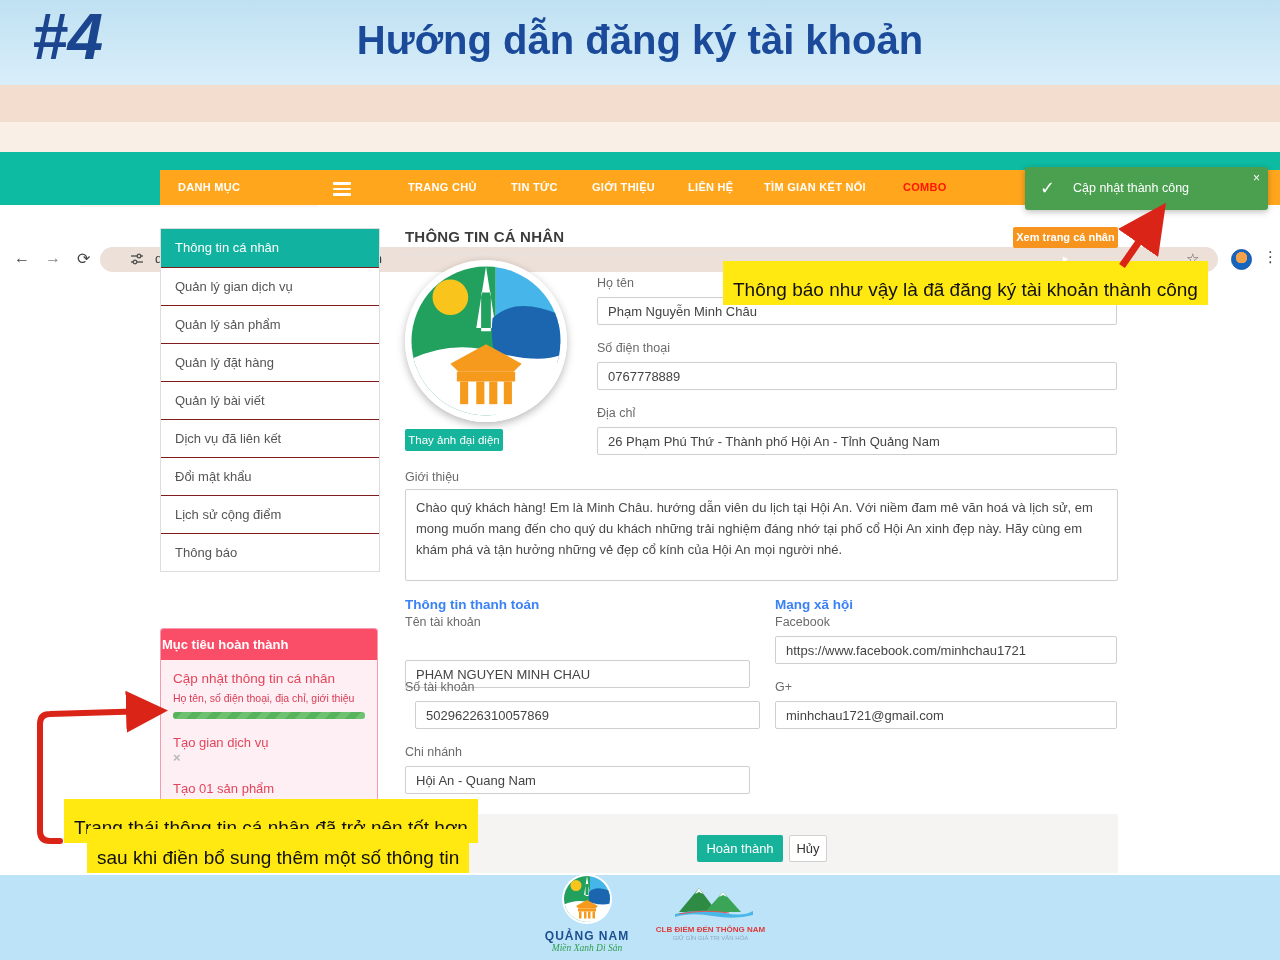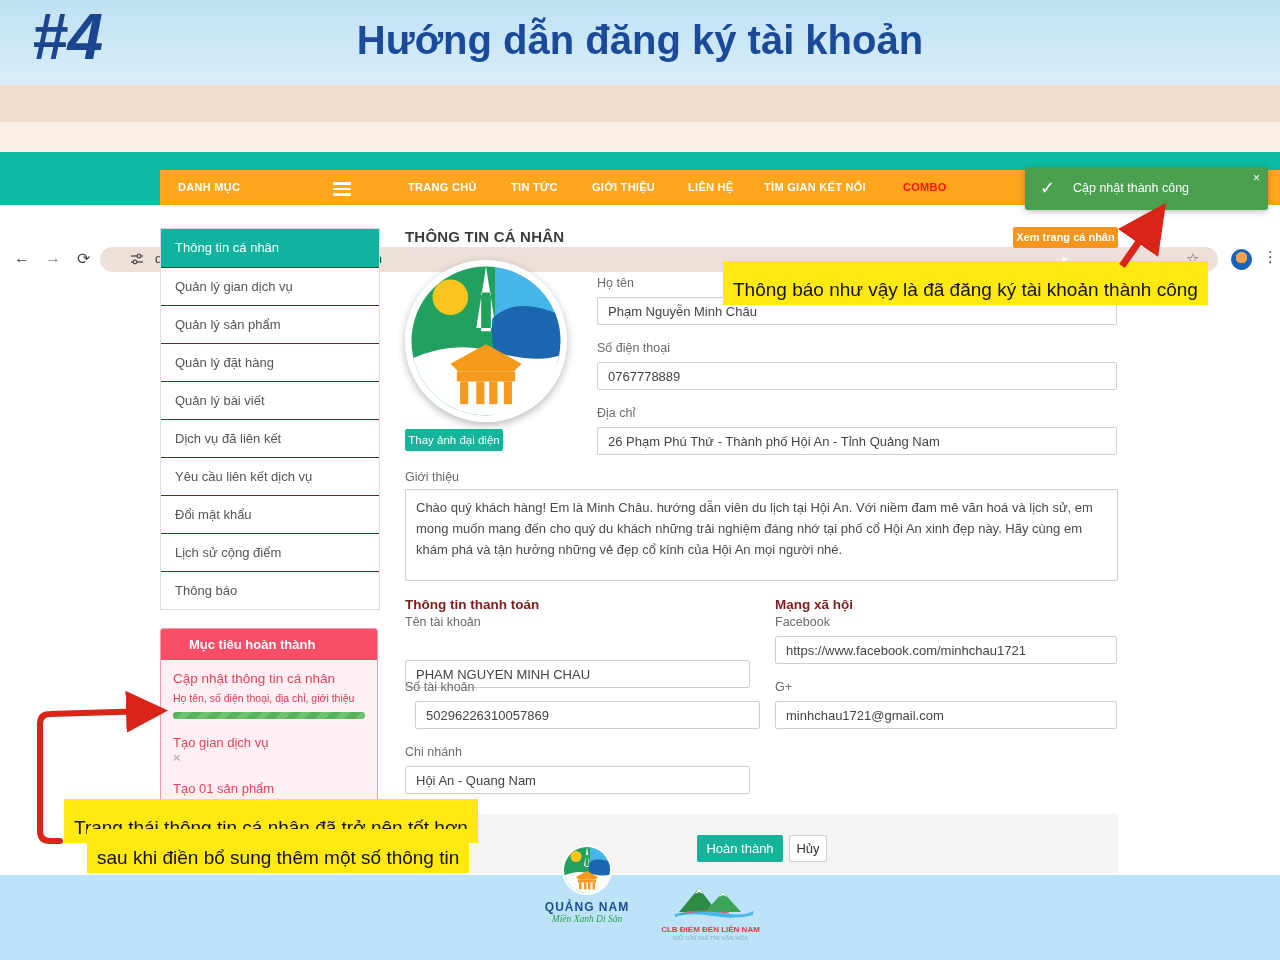--- a/index.html
+++ b/index.html
@@ -49,55 +49,55 @@
   .toast-close { right:8px; top:4px; color:#fff; font-size:12px; }
 
   
   .side { left:160px; top:228px; width:220px; border:1px solid #ddd; background:#fff; }
   .side-item { height:38px; line-height:37px; padding-left:14px; font-size:13px; color:#555; border-top:1px solid #7f1d1d; background:#fff; }
   .side-item:first-child { border-top:none; }
   .side-item.active { background:#12b2a0; color:#fff; }
 
   
   .goals { left:160px; top:628px; width:218px; background:#fdeff3; border:1px solid #f59cb0; border-radius:3px; padding-bottom:12px; }
-  .goals-h { height:31px; line-height:31px; background:#fa4d68; color:#fff; font-size:13px; font-weight:700; padding-left:28px; border-radius:2px 2px 0 0; }
+  .goals-h { height:31px; line-height:31px; background:#fa4d68; color:#fff; font-size:13px; font-weight:700; padding-left:1px; border-radius:2px 2px 0 0; }
   .goal-t { margin:11px 12px 0; color:#e4455c; font-size:13.5px; }
   .goal-d { margin:6px 12px 0; color:#d93b55; font-size:10.5px; }
   .goal-bar { margin:8px 12px 0; height:7px; border-radius:3px;
     background:repeating-linear-gradient(135deg,#58b35d 0 7px,#6ec170 7px 14px); }
   .goal-row { margin:16px 12px 0; color:#e4455c; font-size:13px; display:flex; justify-content:space-between;flex-direction:column; }
   .goal-x { color:#b9b9b9; font-size:13px; font-weight:700; }
 
   
   .pg-title { left:405px; top:228px; font-size:15px; font-weight:700; color:#3d3d3d; letter-spacing:.2px; }
   .divider { left:405px; top:254px; width:713px; height:1px; background:#e5e5e5; }
   .view-btn { left:1013px; top:227px; width:105px; height:21px; background:#f7941e; color:#fff; font-size:11px; font-weight:700;
     text-align:center; line-height:21px; border-radius:2px; }
   .avatar-wrap { left:405px; top:260px; width:162px; height:162px; border-radius:50%; box-shadow:0 3px 9px rgba(0,0,0,.28); }
   .chg-btn { left:405px; top:429px; width:98px; height:22px; background:#17b49c; color:#fff; font-size:11.5px; text-align:center; line-height:22px; border-radius:2px; }
   .lbl { font-size:12.5px; color:#6b6b6b; }
   .fld { border:1px solid #cfcfcf; background:#fff; border-radius:2px; height:28px; font-size:13px; color:#444;
     padding:0 10px; font-family:"Liberation Sans",sans-serif; width:100%; }
-  .sec-title { font-size:13.5px; font-weight:700; color:#7f1d1d; }
+  .sec-title { font-size:13.5px; font-weight:700; color:#3b82f6; }
   textarea.intro { left:405px; top:489px; width:713px; height:92px; border:1px solid #cfcfcf; border-radius:2px;
     font-size:13px; color:#4a4a4a; line-height:1.6; padding:8px 10px; resize:none; font-family:"Liberation Sans",sans-serif; }
   .form-foot { left:405px; top:814px; width:713px; height:59px; background:#f5f4f2; }
   .btn-done { left:697px; top:835px; width:86px; height:27px; background:#16b29a; color:#fff; font-size:13px; border:none; border-radius:2px; }
   .btn-cancel { left:789px; top:835px; width:38px; height:27px; background:#fff; color:#333; font-size:13px; border:1px solid #d0d0d0; border-radius:2px; }
 
   
   .note { background:#ffe910; color:#111; font-size:19px; padding:18px 10px 4px; white-space:nowrap; }
   .note1 { left:723px; top:261px; }
   .note2a { left:64px; top:799px; }
   .note2b { left:87px; top:829px; }
   .overlay { left:0; top:0; width:1280px; height:960px; pointer-events:none; }
 
   
   .footer { left:0; top:875px; width:1280px; height:85px; background:#bde3f8; }
-  .flogo1 { left:533px; top:845px; width:108px; text-align:center; }
+  .flogo1 { left:533px; top:874px; width:108px; text-align:center; }
   .flogo1 .t { font-size:12px; font-weight:800; color:#1c4f8f; letter-spacing:1px; margin-top:1px; }
   .flogo1 .s { font-size:9.5px; font-style:italic; color:#2f9e4f; font-family:"Liberation Serif",serif; }
   .flogo2 { left:648px; top:884px; width:125px; text-align:center; }
   .flogo2 .t { font-size:8px; font-weight:800; color:#e03a3a; margin-top:1px; }
   .flogo2 .s { font-size:6px; color:#8fa8bd; margin-top:1px; }
 </style>
 </head>
 <body>
 
 <svg width="0" height="0" style="position:absolute">
@@ -188,21 +188,20 @@
   <span class="abs toast-close">×</span>
 </div>
 
 <div class="abs side">
   <div class="side-item active">Thông tin cá nhân</div>
   <div class="side-item">Quản lý gian dịch vụ</div>
   <div class="side-item">Quản lý sản phẩm</div>
   <div class="side-item">Quản lý đặt hàng</div>
   <div class="side-item">Quản lý bài viết</div>
   <div class="side-item">Dịch vụ đã liên kết</div>
-  <div class="side-item">Yêu cầu liên kết dịch vụ</div>
   <div class="side-item">Đổi mật khẩu</div>
   <div class="side-item">Lịch sử cộng điểm</div>
   <div class="side-item">Thông báo</div>
 </div>
 
 <div class="abs goals">
   <div class="goals-h">Mục tiêu hoàn thành</div>
   <div class="goal-t">Cập nhật thông tin cá nhân</div>
   <div class="goal-d">Họ tên, số điện thoại, địa chỉ, giới thiệu</div>
   <div class="goal-bar"></div>
@@ -265,21 +264,21 @@
 </div>
 <div class="abs flogo2">
   <svg width="92" height="36" viewBox="0 0 92 36">
     <path d="M14,28 L34,4 L52,28 Z" fill="#2e8b44"></path>
     <path d="M40,28 L58,8 L76,28 Z" fill="#3aa556"></path>
     <path d="M30,10 L34,4 L38,10 L34,8 Z" fill="#ffffff"></path>
     <path d="M54,13 L58,8 L62,13 L58,11 Z" fill="#ffffff"></path>
     <path d="M10,30 Q35,24 60,29 Q78,33 88,27 L88,31 Q70,36 48,32 Q25,28 10,33 Z" fill="#49b8e8"></path>
     <path d="M14,30 Q40,25 64,29" stroke="#e45353" stroke-width="1" fill="none"></path>
   </svg>
-  <div class="t">CLB ĐIỂM ĐẾN LIÊN NAM</div>
+  <div class="t">CLB ĐIỂM ĐẾN THÔNG NAM</div>
   <div class="s">GIỮ GÌN GIÁ TRỊ VĂN HÓA</div>
 </div>
 
 <div class="abs note note1">Thông báo như vậy là đã đăng ký tài khoản thành công</div>
 <div class="abs note note2a">Trạng thái thông tin cá nhân đã trở nên tốt hơn</div>
 <div class="abs note note2b">sau khi điền bổ sung thêm một số thông tin</div>
 
 <svg class="abs overlay">
   <defs>
     <marker id="ah" markerWidth="7" markerHeight="7" refX="4" refY="3.5" orient="auto">

